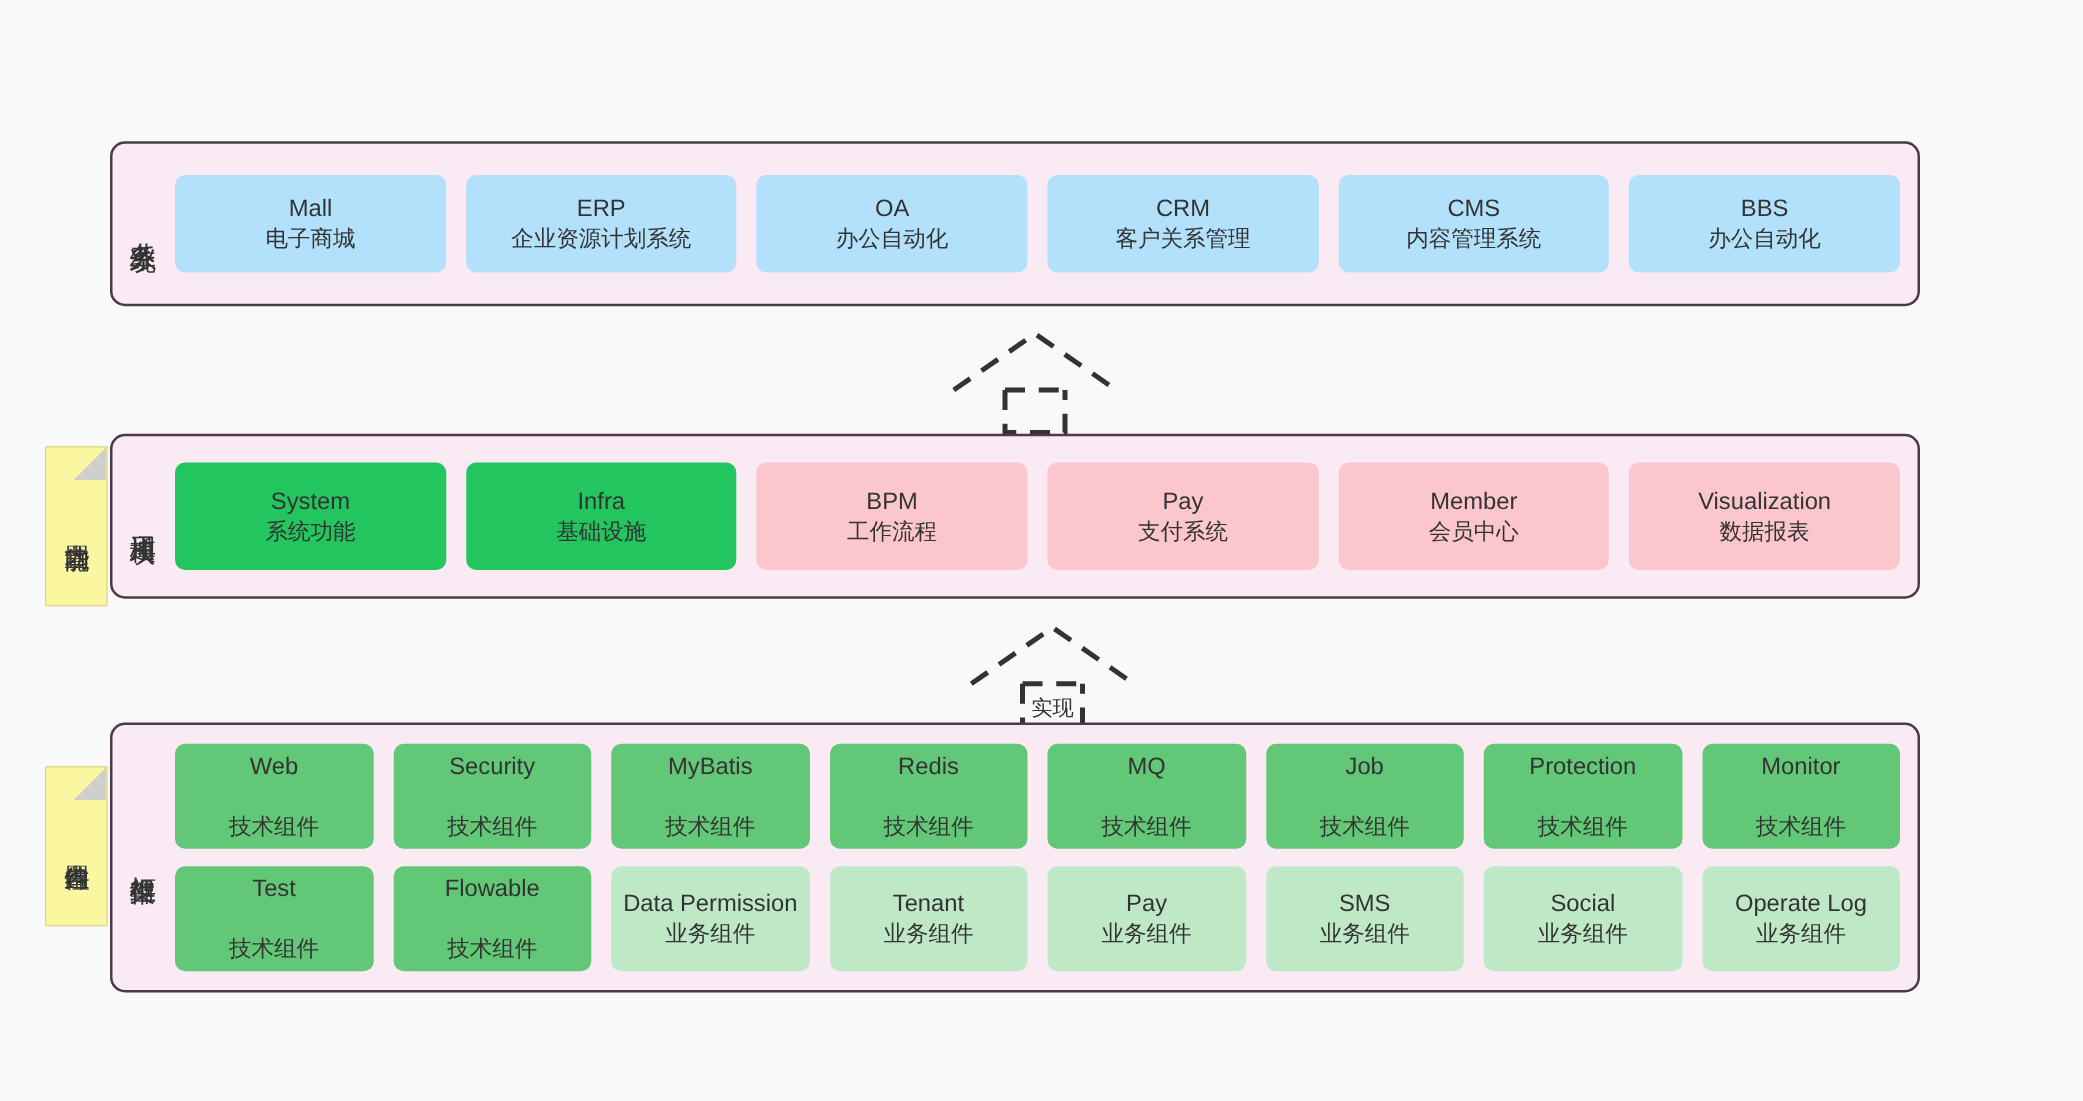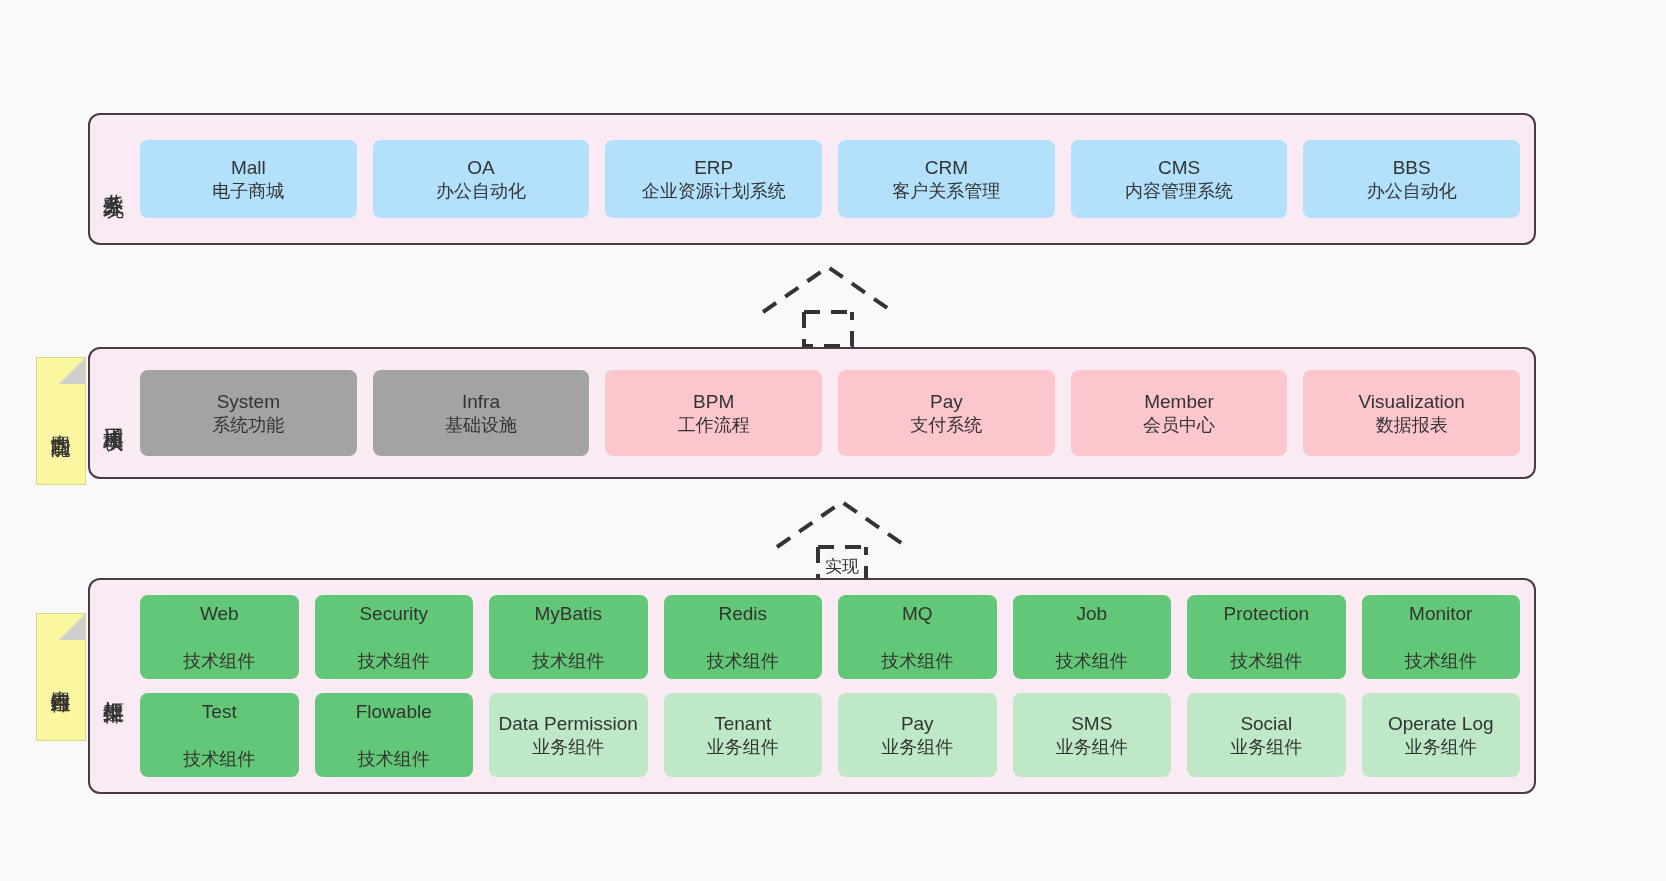--- a/index.html
+++ b/index.html
@@ -86,21 +86,21 @@
   }
   .card .en {
     font-size: 19px;
   }
   .card .cn {
     font-size: 18px;
   }
 
   .biz-card { height: 78px; background: #b3e0fb; }
   .mod-card { height: 86px; }
-  .mod-card.strong { background: #a3a3a3; }
+  .mod-card.strong { background: #22c55e; }
   .mod-card.soft   { background: #fcc6cd; }
   .comp-card { height: 84px; }
   .comp-card.tech { background: #62c877; gap: 24px; }
   .comp-card.biz  { background: #bfe8c7; }
 
   
   .note {
     position: absolute;
     background: #fbf6a0;
     border: 1px solid #ddd58d;
@@ -151,26 +151,26 @@
 <div id="stage">
 
   <div class="layer" id="layer-business" style="left:88px; top:113px; width:1448px; height:132px;">
     <div class="layer-title">业务系统</div>
     <div class="layer-body" id="business-cards">
         <div class="card biz-card">
           <div class="en">Mall</div>
           <div class="cn">电子商城</div>
         </div>
         <div class="card biz-card">
+          <div class="en">ERP</div>
+          <div class="cn">企业资源计划系统</div>
+        </div>
+        <div class="card biz-card">
           <div class="en">OA</div>
           <div class="cn">办公自动化</div>
-        </div>
-        <div class="card biz-card">
-          <div class="en">ERP</div>
-          <div class="cn">企业资源计划系统</div>
         </div>
         <div class="card biz-card">
           <div class="en">CRM</div>
           <div class="cn">客户关系管理</div>
         </div>
         <div class="card biz-card">
           <div class="en">CMS</div>
           <div class="cn">内容管理系统</div>
         </div>
         <div class="card biz-card">

